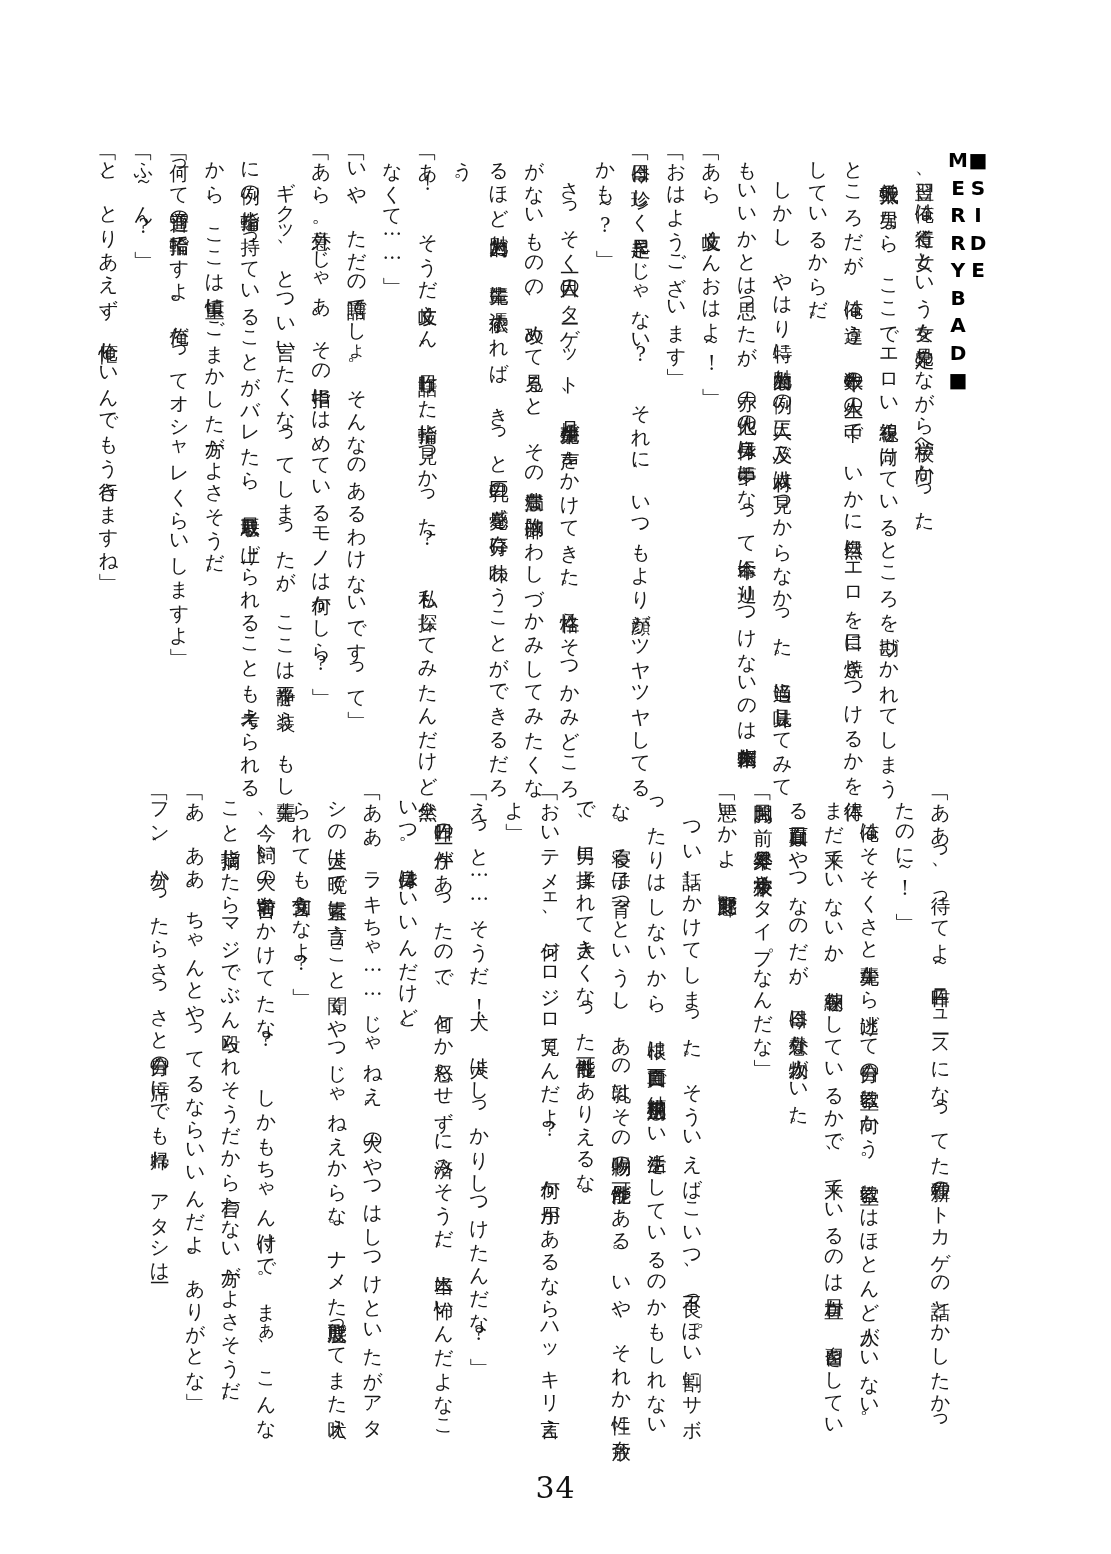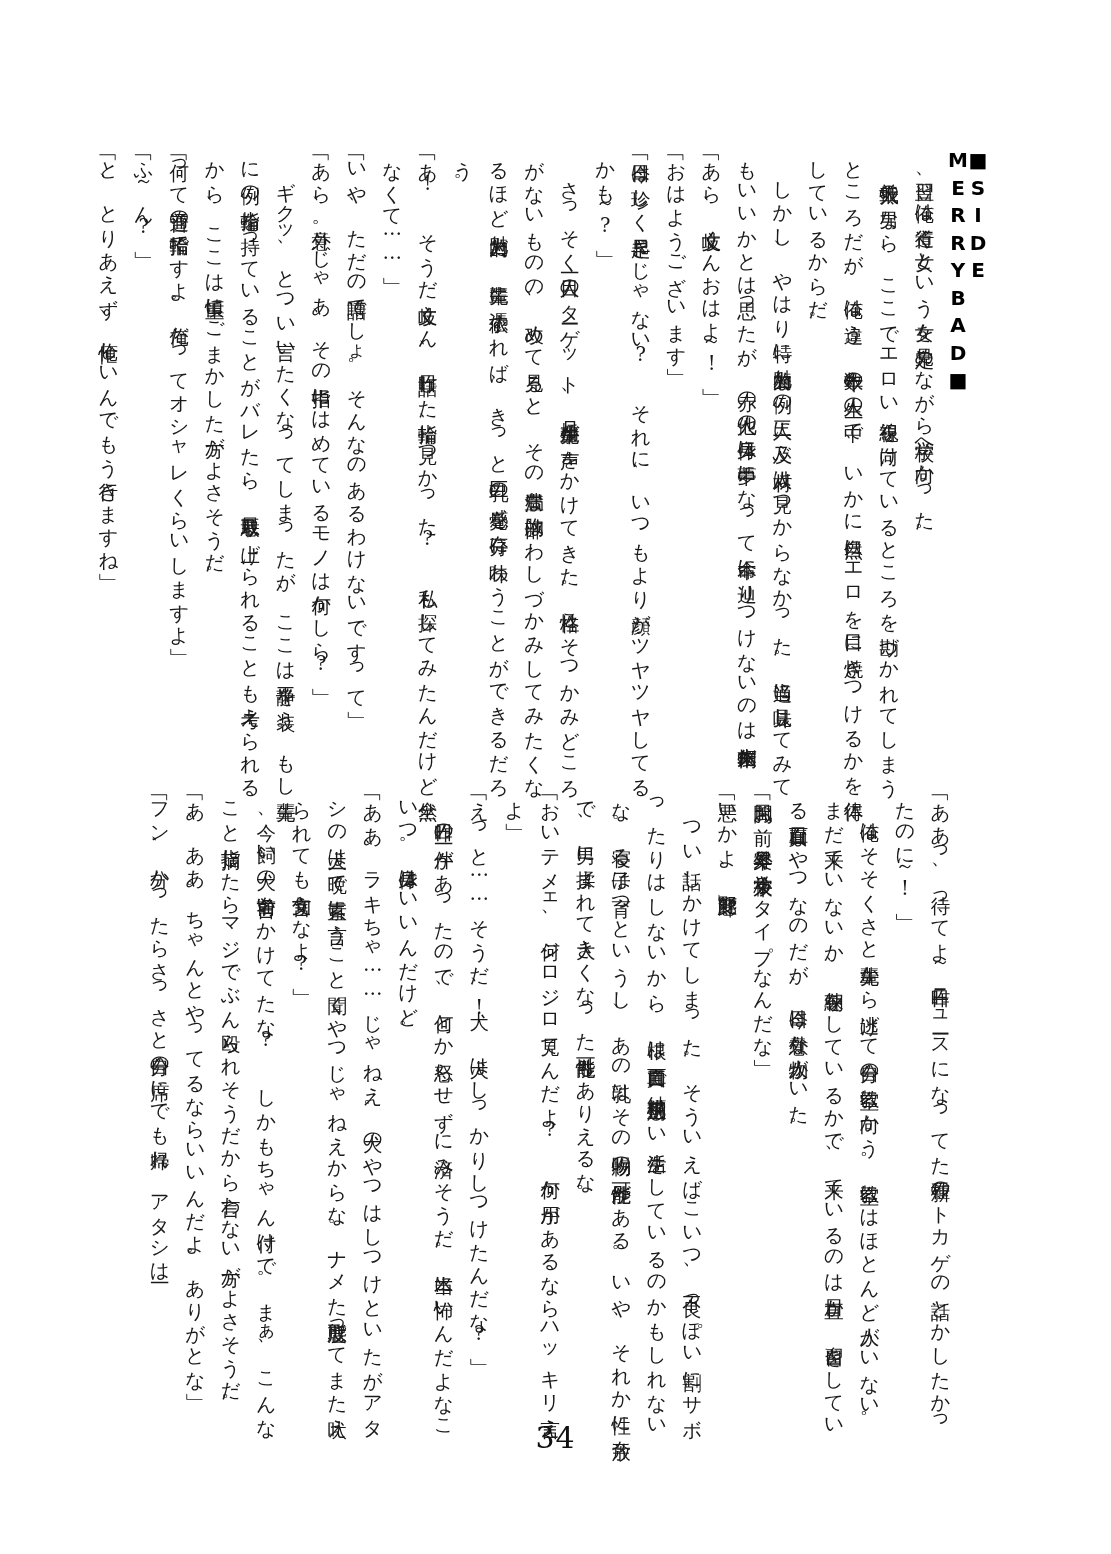--- a/index.html
+++ b/index.html
@@ -63,21 +63,21 @@
     top: 788px;
     left: 120px;
     width: 838px;
     height: 640px;
   }
 
   #page-number {
     position: absolute;
     left: 0;
     right: 0;
-    top: 1420px;
+    top: 1470px;
     text-align: center;
     font-family: "DejaVu Serif", "Liberation Serif", serif;
     font-size: 30px;
     color: #111111;
     letter-spacing: 1px;
   }
 
   .vblock p {
     margin: 0;
     padding: 0;

